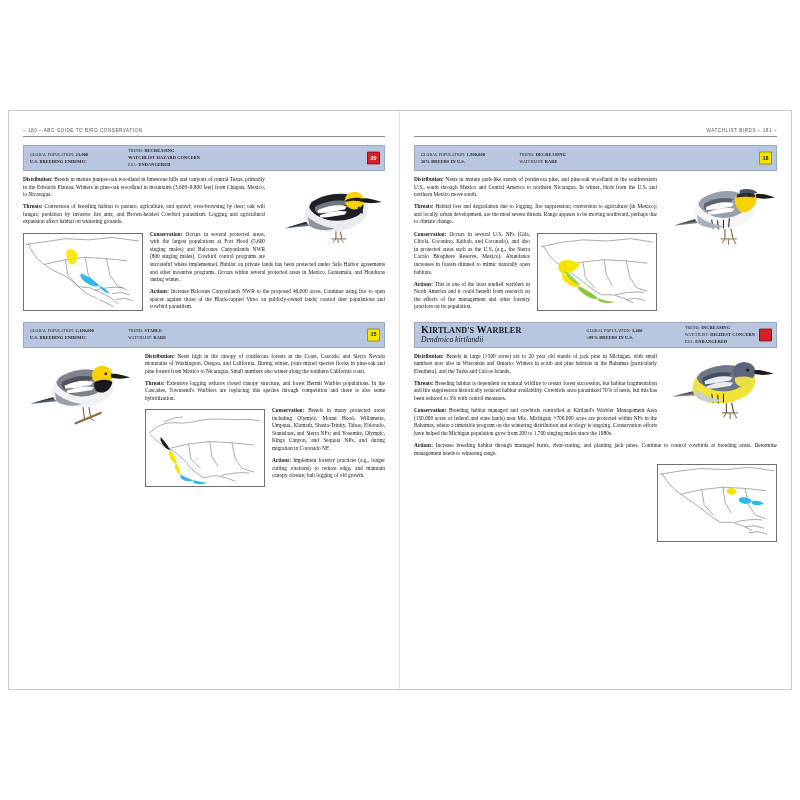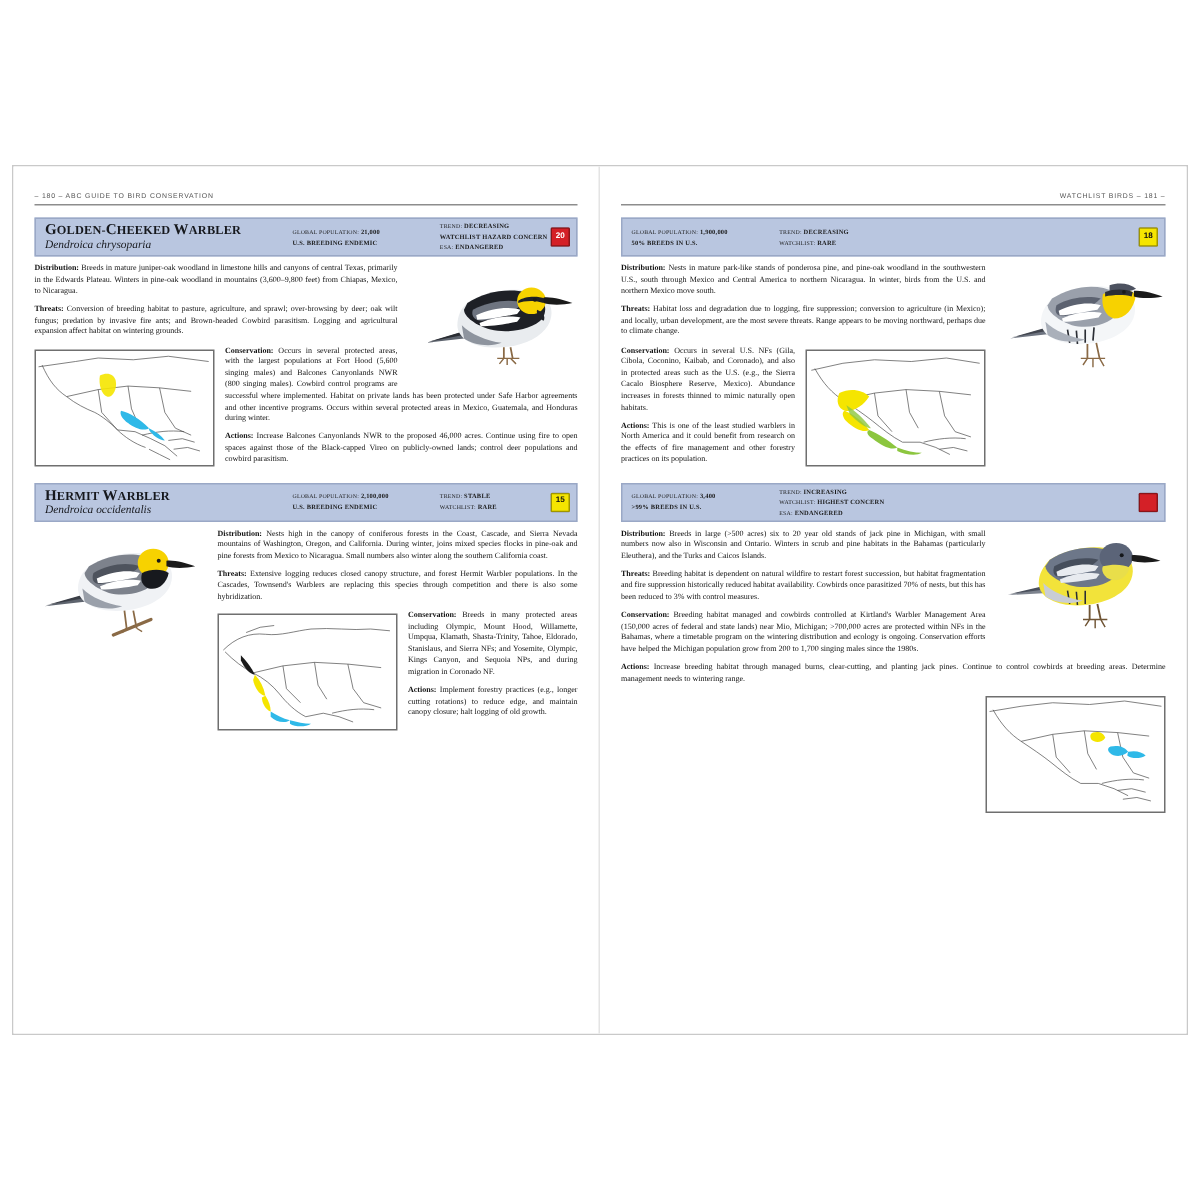--- a/index.html
+++ b/index.html
@@ -94,24 +94,20 @@
 <body>
 
 <div class="spread">
 
   <div class="page left">
     <div class="runhead">– 180 –  ABC GUIDE TO BIRD CONSERVATION</div>
     <div class="runrule"></div>
 
     <div class="entry">
       <div class="spbar">
-        <div class="names">
-          <div class="spname"><span class="cap">G</span>OLDEN-<span class="cap">C</span>HEEKED <span class="cap">W</span>ARBLER</div>
-          <div class="spsci">Dendroica chrysoparia</div>
-        </div>
         <div class="stats">
           <div class="stline">Global population:<b> 21,000</b></div>
           <div class="stline"><b>U.S. breeding endemic</b></div>
         </div>
         <div class="status">
           <div class="stline">Trend:<b> Decreasing</b></div>
           <div class="stline"><b>Watchlist Hazard Concern</b></div>
           <div class="stline">ESA:<b> Endangered</b></div>
         </div>
         <div class="badge red">20</div>
@@ -173,24 +169,20 @@
         <p class="para">
           <b>Actions:</b>
           <span>Increase Balcones Canyonlands NWR to the proposed 46,000 acres. Continue using fire to open spaces against those of the Black-capped Vireo on publicly-owned lands; control deer populations and cowbird parasitism.</span>
         </p>
         <div class="clr"></div>
       </div>
     </div>
 
     <div class="entry">
       <div class="spbar">
-        <div class="names">
-          <div class="spname"><span class="cap">H</span>ERMIT <span class="cap">W</span>ARBLER</div>
-          <div class="spsci">Dendroica occidentalis</div>
-        </div>
         <div class="stats">
           <div class="stline">Global population:<b> 2,100,000</b></div>
           <div class="stline"><b>U.S. breeding endemic</b></div>
         </div>
         <div class="status">
           <div class="stline">Trend:<b> Stable</b></div>
           <div class="stline">Watchlist:<b> Rare</b></div>
         </div>
         <div class="badge yellow">15</div>
       </div>
@@ -330,20 +322,24 @@
         <p class="para">
           <b>Actions:</b>
           <span>This is one of the least studied warblers in North America and it could benefit from research on the effects of fire management and other forestry practices on its population.</span>
         </p>
         <div class="clr"></div>
       </div>
     </div>
 
     <div class="entry">
       <div class="spbar">
+        <div class="names">
+          <div class="spname"><span class="cap">K</span>IRTLAND'S <span class="cap">W</span>ARBLER</div>
+          <div class="spsci">Dendroica kirtlandii</div>
+        </div>
         <div class="stats">
           <div class="stline">Global population:<b> 3,400</b></div>
           <div class="stline"><b>&gt;99% breeds in U.S.</b></div>
         </div>
         <div class="status">
           <div class="stline">Trend:<b> Increasing</b></div>
           <div class="stline">Watchlist:<b> Highest Concern</b></div>
           <div class="stline">ESA:<b> Endangered</b></div>
         </div>
         <div class="badge red"></div>

